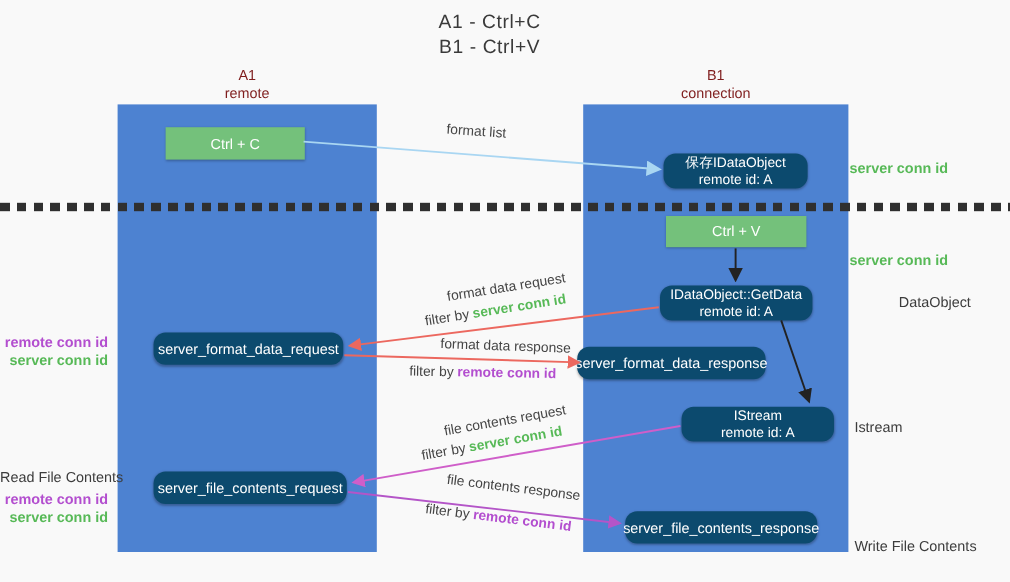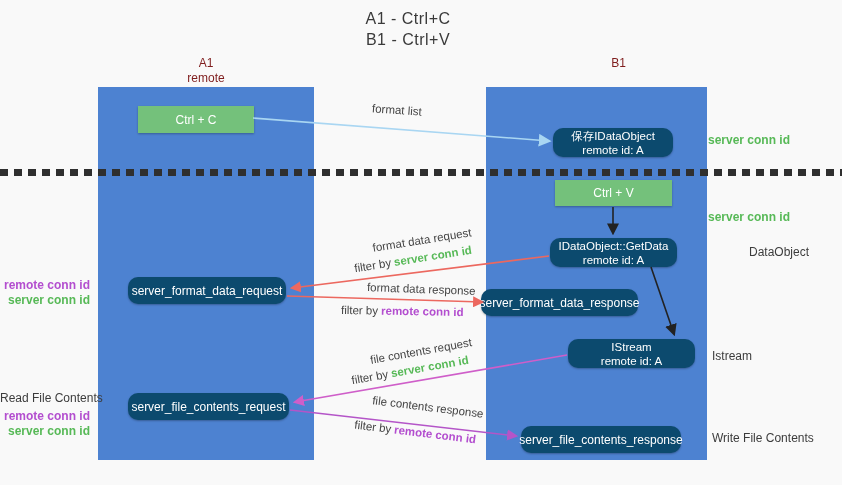--- a/index.html
+++ b/index.html
@@ -16,21 +16,21 @@
   }
   .col{
     position:absolute;top:87px;height:373px;background:#4d82d1;z-index:1;
   }
   .col-left{left:98px;width:216px;}
   .col-right{left:486px;width:221px;}
   .col-header{
     position:absolute;top:56px;text-align:center;font-size:12px;color:#7f1d1d;line-height:15px;z-index:2;
   }
   .hdr-left{left:98px;width:216px;}
-  .hdr-right{left:508px;width:221px;text-align:center;}
+  .hdr-right{left:486px;width:221px;text-align:center;}
   .dashline{
     position:absolute;left:0;top:169px;width:842px;height:7px;z-index:3;
     background:repeating-linear-gradient(90deg,#2f2f2f 0 8px,transparent 8px 14px);
   }
   .node{
     position:absolute;z-index:4;display:flex;flex-direction:column;align-items:center;justify-content:center;
     color:#fff;font-size:12px;line-height:14px;text-align:center;
     box-shadow:0 1px 2px rgba(0,0,0,.28);
   }
   .green{background:#74c17b;}
@@ -65,20 +65,21 @@
     <div>A1 - Ctrl+C</div>
     <div>B1 - Ctrl+V</div>
   </div>
 
   <div class="col-header hdr-left">
     <div>A1</div>
     <div>remote</div>
   </div>
   <div class="col-header hdr-right">
     <div>B1</div>
+    <div>connection</div>
   </div>
 
   <div class="col col-left"></div>
   <div class="col col-right"></div>
 
   <div class="dashline"></div>
 
   <div class="node green n-ctrl-c">
     <span>Ctrl + C</span>
   </div>
@@ -188,21 +189,21 @@
   </div>
   <div class="side green-t" style="left:708px;top:210px;">
     <span>server conn id</span>
   </div>
   <div class="side dark-t" style="left:712px;top:245px;margin-left:37px;">
     <span>DataObject</span>
   </div>
   <div class="side dark-t" style="left:712px;top:349px;">
     <span>Istream</span>
   </div>
-  <div class="side dark-t" style="left:712px;top:431px;">
+  <div class="side dark-t" style="left:712px;top:448px;">
     <span>Write File Contents</span>
   </div>
 
   <div class="side purple-t left-stack" style="top:278px;">
     <span>remote conn id</span>
   </div>
   <div class="side green-t left-stack" style="top:293px;">
     <span>server conn id</span>
   </div>
   <div class="side dark-t left-stack" style="top:391px;">

